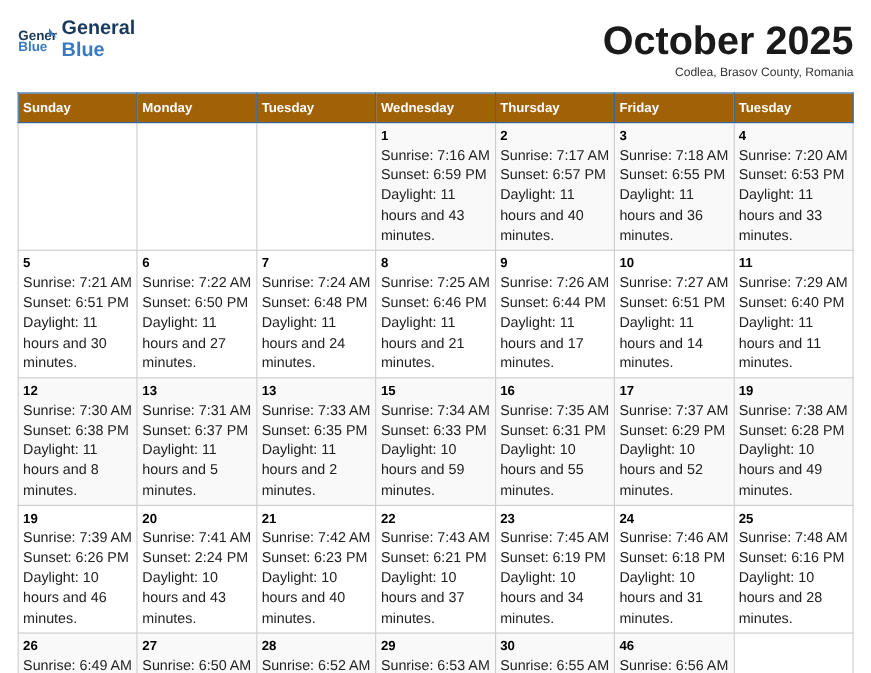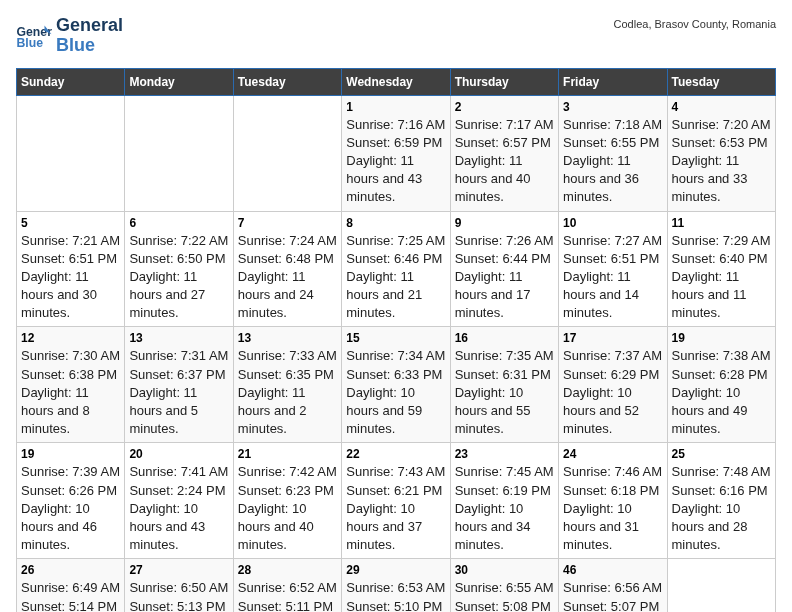--- a/index.html
+++ b/index.html
@@ -43,21 +43,21 @@
       font-size: 11px;
       color: #333;
       margin-top: 2px;
     }
     .calendar {
       width: 100%;
       border-collapse: collapse;
       font-size: 11px;
     }
     .calendar thead th {
-      background: #404040;
+      background: #a16207;
       color: #fff;
       padding: 6px 4px;
       text-align: left;
       font-size: 12px;
       font-weight: bold;
       border: 1px solid #2a6aaf;
     }
     .calendar tbody td {
       vertical-align: top;
       border: 1px solid #ccc;
@@ -96,20 +96,21 @@
       <polygon points="32,4 40,14 32,10 32,4" fill="#3a7abf"></polygon>
     </svg>
     <div>
       <div class="logo-text">
         <div>General</div>
         <div style="color:#3a7abf;">Blue</div>
       </div>
     </div>
   </div>
   <div class="title-block">
+    <div class="month-title">October 2025</div>
     <div class="subtitle">Codlea, Brasov County, Romania</div>
   </div>
 </div>
 
 <table class="calendar">
   <thead>
     <tr>
     <th>Sunday</th>
         <th>Monday</th>
         <th>Tuesday</th>

